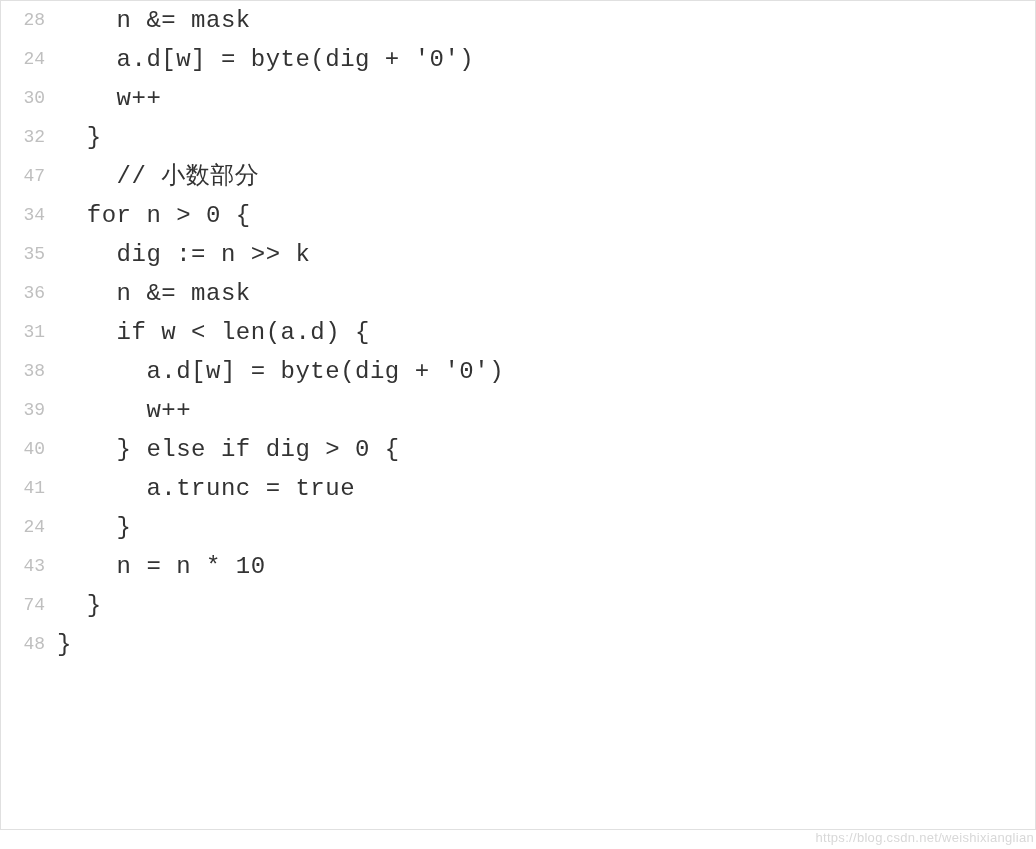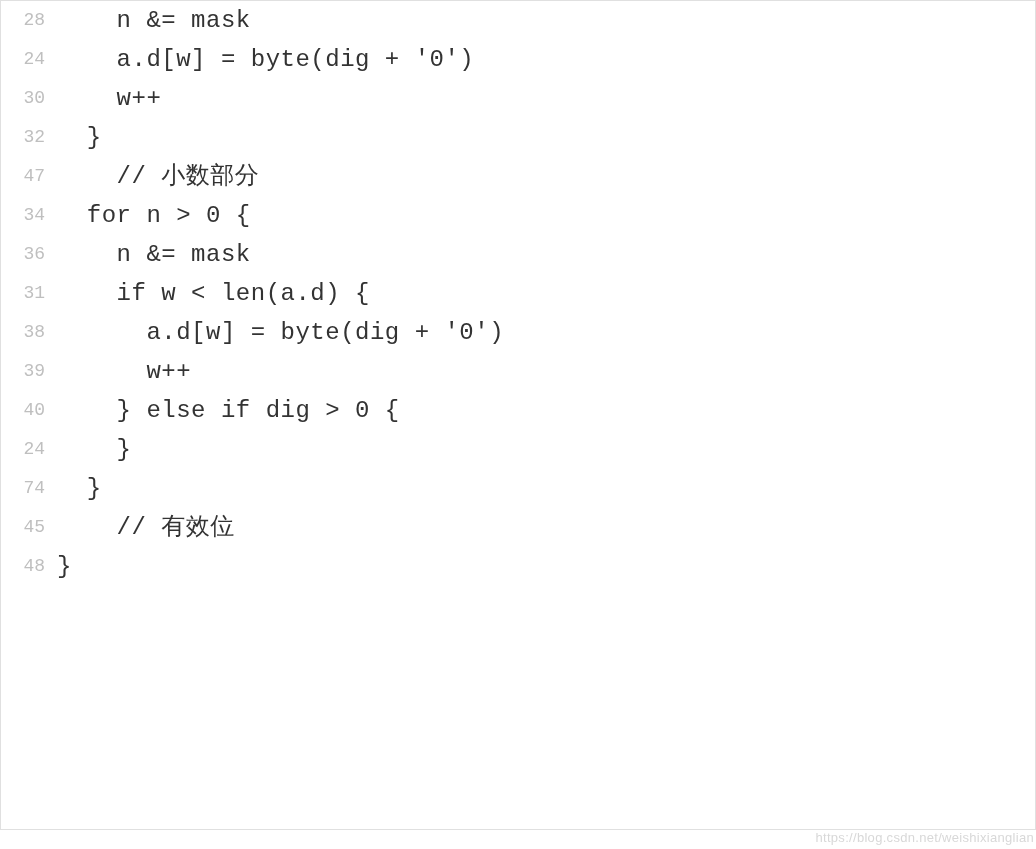--- a/index.html
+++ b/index.html
@@ -77,50 +77,58 @@
   </div>
   <div class="code-line">
     <span class="line-number">47</span>
     <span class="code-content">    // 小数部分</span>
   </div>
   <div class="code-line">
     <span class="line-number">34</span>
     <span class="code-content">  for n &gt; 0 {</span>
   </div>
   <div class="code-line">
+    <span class="line-number">35</span>
+    <span class="code-content">    dig := n &gt;&gt; k</span>
+  </div>
+  <div class="code-line">
     <span class="line-number">36</span>
     <span class="code-content">    n &amp;= mask</span>
   </div>
   <div class="code-line">
     <span class="line-number">31</span>
     <span class="code-content">    if w &lt; len(a.d) {</span>
   </div>
   <div class="code-line">
     <span class="line-number">38</span>
     <span class="code-content">      a.d[w] = byte(dig + '0')</span>
   </div>
   <div class="code-line">
     <span class="line-number">39</span>
     <span class="code-content">      w++</span>
   </div>
   <div class="code-line">
     <span class="line-number">40</span>
     <span class="code-content">    } else if dig &gt; 0 {</span>
   </div>
   <div class="code-line">
+    <span class="line-number">41</span>
+    <span class="code-content">      a.trunc = true</span>
+  </div>
+  <div class="code-line">
     <span class="line-number">24</span>
     <span class="code-content">    }</span>
   </div>
   <div class="code-line">
+    <span class="line-number">43</span>
+    <span class="code-content">    n = n * 10</span>
+  </div>
+  <div class="code-line">
     <span class="line-number">74</span>
     <span class="code-content">  }</span>
-  </div>
-  <div class="code-line">
-    <span class="line-number">45</span>
-    <span class="code-content">    // 有效位</span>
   </div>
   <div class="code-line">
     <span class="line-number">48</span>
     <span class="code-content">}</span>
   </div>
 </div>
 
 <div class="watermark">https://blog.csdn.net/weishixianglian</div>
 
 </body></html>

